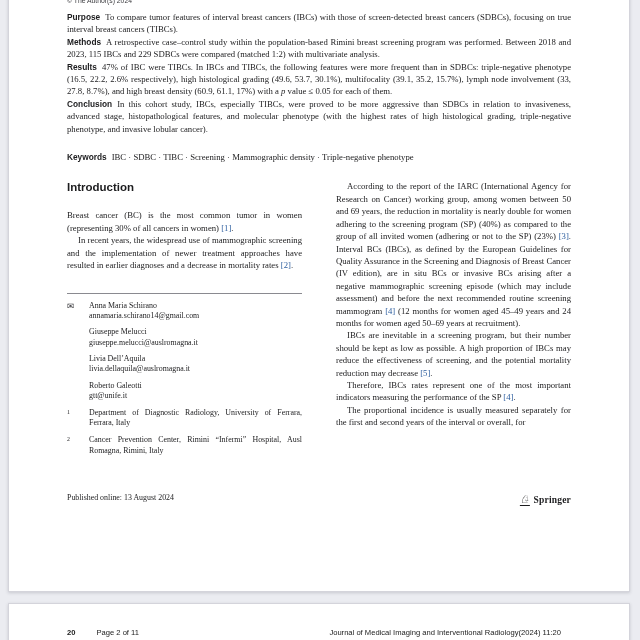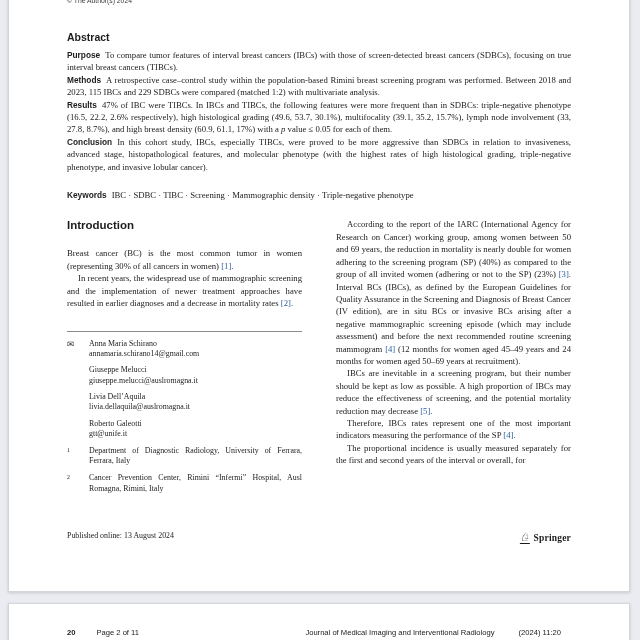--- a/index.html
+++ b/index.html
@@ -75,30 +75,29 @@
     letter-spacing:0.2px;
     text-align:center;
   }
   .p2head{
     margin-top:24px;display:flex;align-items:flex-end;
     font-family:"Liberation Sans", sans-serif;font-size:7.6px;color:#222;
   }
   .p2num{font-weight:bold;}
   .p2pageinfo{margin-left:21px;}
   .p2journal{margin-left:auto;}
-  .p2cite{margin-left:24px;margin-right:10px;}
+  .p2cite{margin-left:0;margin-right:10px;}
 </style>
 </head>
 <body>
 
 <div class="page" id="page1">
   <div class="content">
     <div class="copyright">© The Author(s) 2024</div>
 
-    <div class="abs-heading">Abstract</div>
 
     <p class="para abs-block"><span class="seg-b">Purpose</span><span>To compare tumor features of interval breast cancers (IBCs) with those of screen-detected breast cancers (SDBCs), focusing on true interval breast cancers (TIBCs).</span></p>
     <p class="para"><span class="seg-b">Methods</span><span>A retrospective case–control study within the population-based Rimini breast screening program was performed. Between 2018 and 2023, 115 IBCs and 229 SDBCs were compared (matched 1:2) with multivariate analysis.</span></p>
     <p class="para"><span class="seg-b">Results</span><span>47% of IBC were TIBCs. In IBCs and TIBCs, the following features were more frequent than in SDBCs: triple-negative phenotype (16.5, 22.2, 2.6% respectively), high histological grading (49.6, 53.7, 30.1%), multifocality (39.1, 35.2, 15.7%), lymph node involvement (33, 27.8, 8.7%), and high breast density (60.9, 61.1, 17%) with a </span><span class="seg-i">p</span><span> value ≤ 0.05 for each of them.</span></p>
     <p class="para"><span class="seg-b">Conclusion</span><span>In this cohort study, IBCs, especially TIBCs, were proved to be more aggressive than SDBCs in relation to invasiveness, advanced stage, histopathological features, and molecular phenotype (with the highest rates of high histological grading, triple-negative phenotype, and invasive lobular cancer).</span></p>
 
     <p class="para kw"><span class="seg-b">Keywords</span><span>IBC · SDBC · TIBC · Screening · Mammographic density · Triple-negative phenotype</span></p>
 
     <div class="cols">
       <div class="col">

